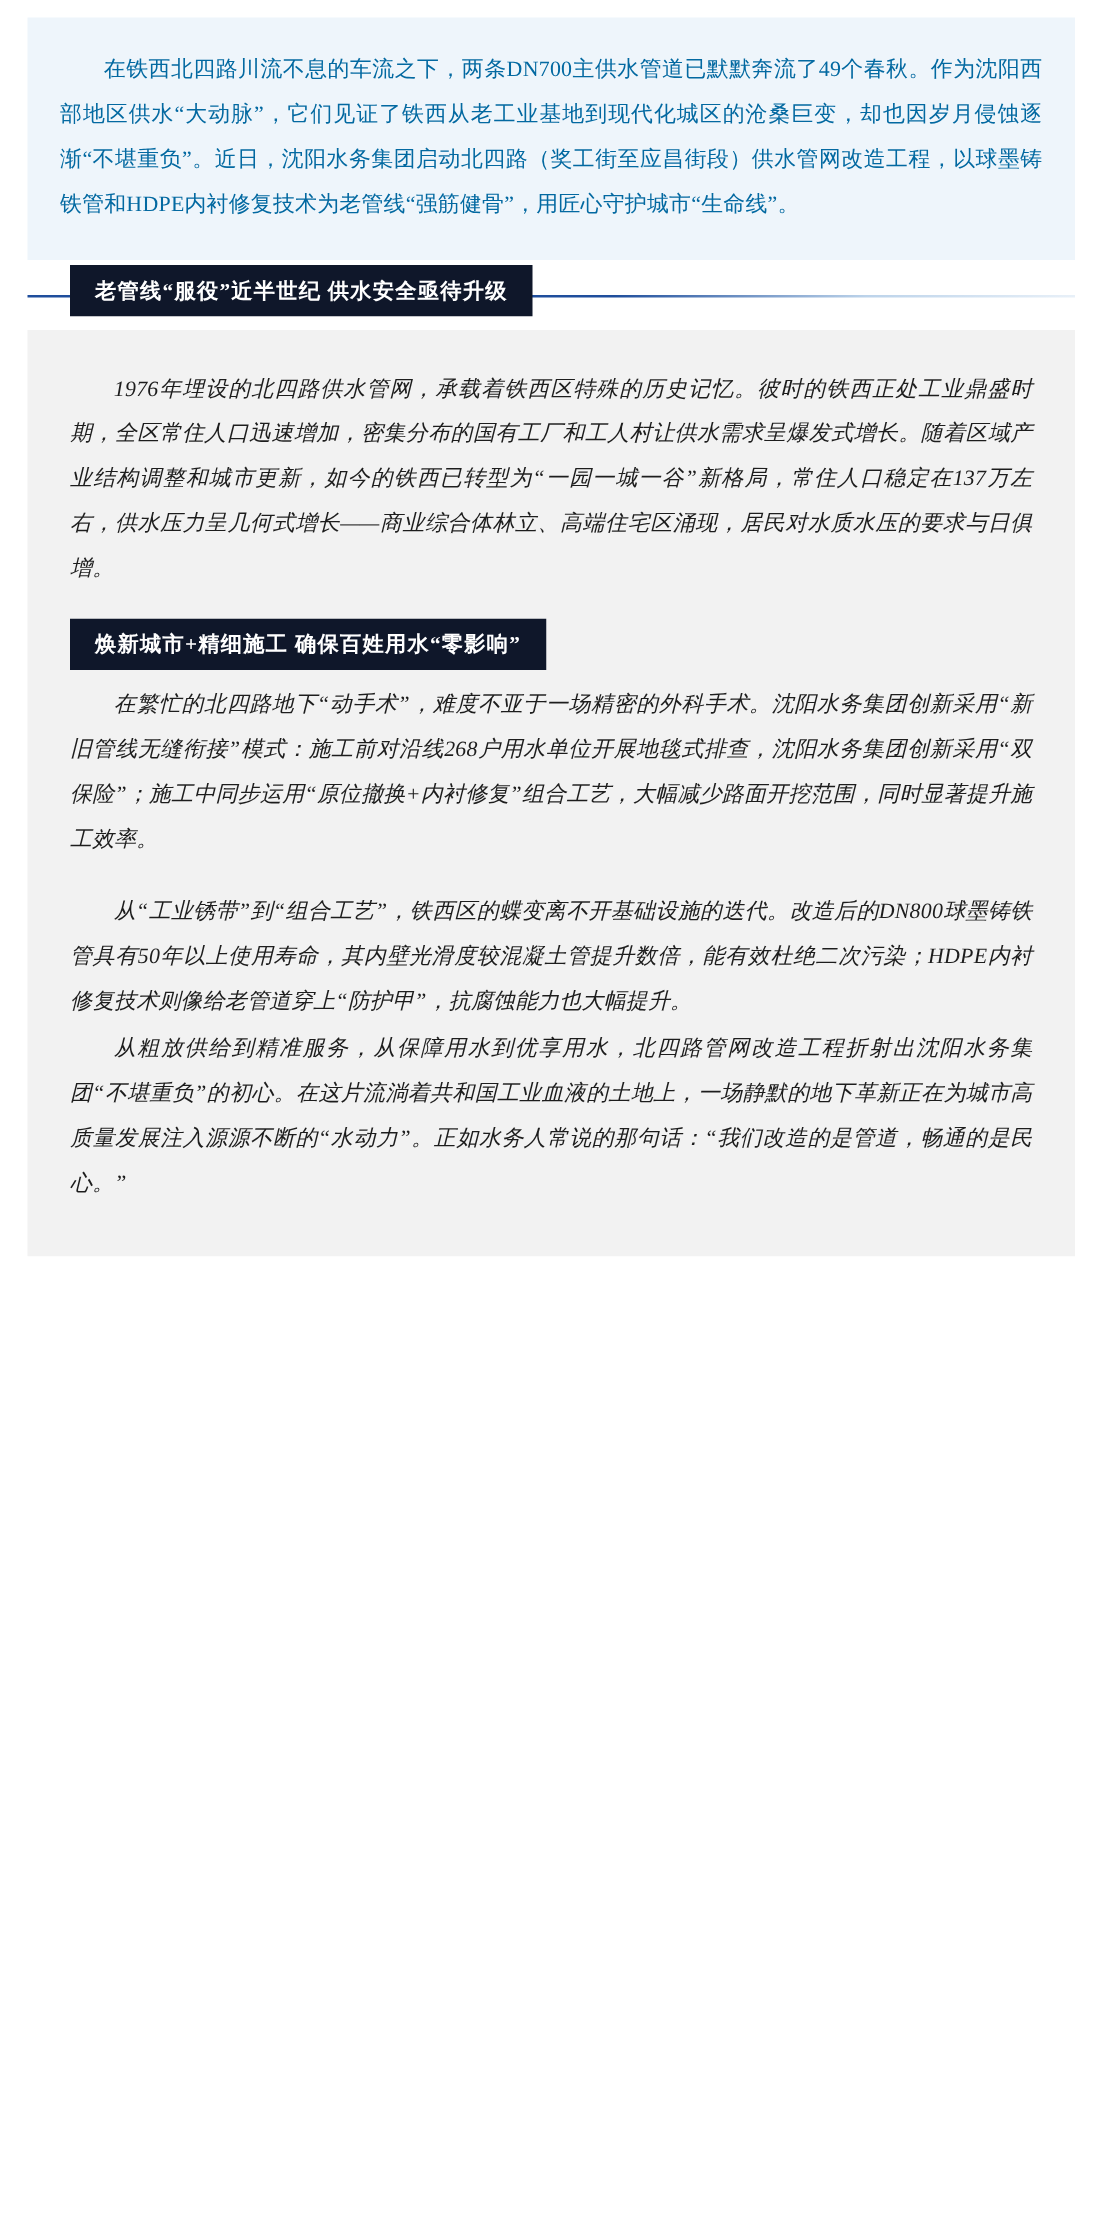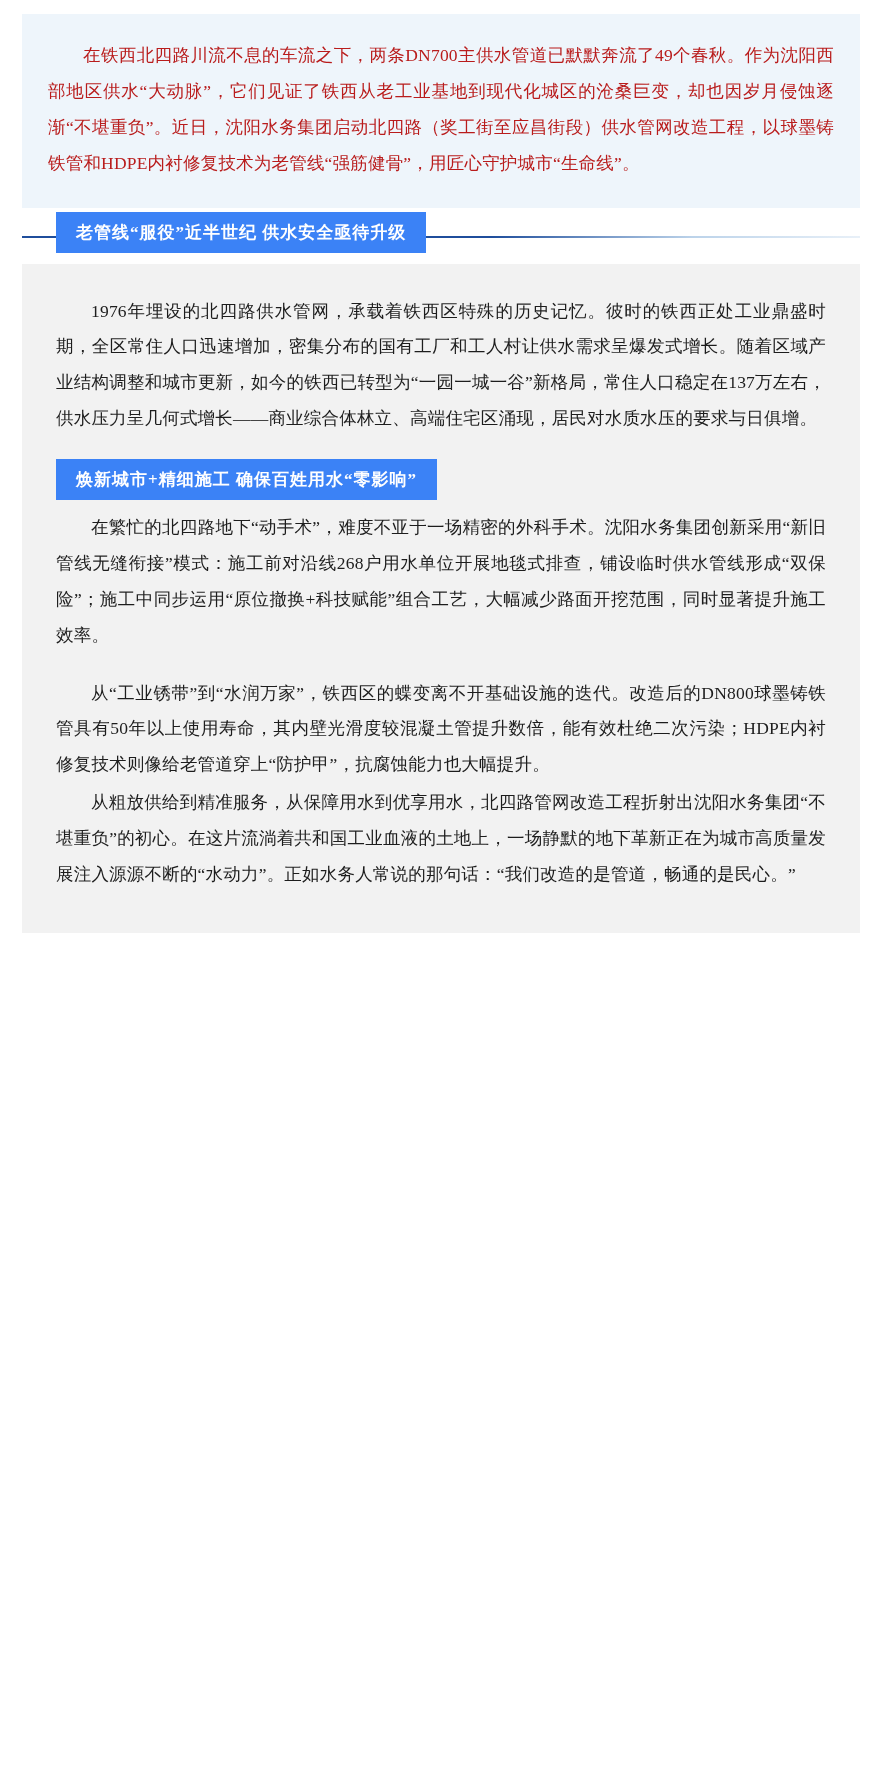--- a/index.html
+++ b/index.html
@@ -24,21 +24,21 @@
   
   .lead-box {
     margin: 14px 22px 0 22px;
     background: #eef5fb;
     padding: 24px 26px 26px 26px;
   }
   .lead-box p {
     margin: 0;
     font-size: 17.5px;
     line-height: 2.05;
-    color: #b91c1c;
+    color: #0369a1;
     text-align: justify;
     text-indent: 2em;
     letter-spacing: 0.2px;
   }
   
   .divider-wrap {
     margin: 22px 22px 0 22px;
     height: 14px;
     display: flex;
     align-items: center;
@@ -50,21 +50,21 @@
   }
   
   .body-area {
     margin: 20px 22px 0 22px;
     background: #f2f2f2;
     padding: 30px 0 40px 0;
     position: relative;
   }
   .section-heading {
     display: inline-block;
-    background: #3b82f6;
+    background: #0f172a;
     color: #ffffff;
     font-size: 17px;
     font-weight: bold;
     letter-spacing: 1px;
     padding: 9px 20px 9px 20px;
     margin: 0 0 10px 34px;
     position: relative;
     font-family: "Liberation Serif", "DejaVu Serif", serif;
   }
   .heading-row {
@@ -76,20 +76,21 @@
     left: 0;
   }
   .para {
     margin: 0 34px 0 34px;
     font-size: 17.5px;
     line-height: 2.05;
     text-align: justify;
     text-indent: 2em;
     color: #1d1d1d;
     letter-spacing: 0.2px;
+    font-style: italic;
   }
   .para + .para { margin-top: 2px; }
   .heading-gap { height: 22px; }
   .heading-wrap { margin: 0; padding: 0; }
 </style>
 </head>
 <body>
 
 <div class="page">
 
@@ -107,21 +108,21 @@
       <div class="section-heading">老管线“服役”近半世纪 供水安全亟待升级</div>
     </div>
 
     <div class="para">1976年埋设的北四路供水管网，承载着铁西区特殊的历史记忆。彼时的铁西正处工业鼎盛时期，全区常住人口迅速增加，密集分布的国有工厂和工人村让供水需求呈爆发式增长。随着区域产业结构调整和城市更新，如今的铁西已转型为“一园一城一谷”新格局，常住人口稳定在137万左右，供水压力呈几何式增长——商业综合体林立、高端住宅区涌现，居民对水质水压的要求与日俱增。</div>
 
     <div class="heading-gap"></div>
     <div class="heading-wrap">
       <div class="section-heading">焕新城市+精细施工 确保百姓用水“零影响”</div>
     </div>
 
-    <div class="para">在繁忙的北四路地下“动手术”，难度不亚于一场精密的外科手术。沈阳水务集团创新采用“新旧管线无缝衔接”模式：施工前对沿线268户用水单位开展地毯式排查，铺设临时供水管线形成“双保险”；施工中同步运用“原位撤换+科技赋能”组合工艺，大幅减少路面开挖范围，同时显著提升施工效率。</div>
+    <div class="para">在繁忙的北四路地下“动手术”，难度不亚于一场精密的外科手术。沈阳水务集团创新采用“新旧管线无缝衔接”模式：施工前对沿线268户用水单位开展地毯式排查，沈阳水务集团创新采用“双保险”；施工中同步运用“原位撤换+内衬修复”组合工艺，大幅减少路面开挖范围，同时显著提升施工效率。</div>
 
     <div class="heading-gap"></div>
 
-    <div class="para">从“工业锈带”到“水润万家”，铁西区的蝶变离不开基础设施的迭代。改造后的DN800球墨铸铁管具有50年以上使用寿命，其内壁光滑度较混凝土管提升数倍，能有效杜绝二次污染；HDPE内衬修复技术则像给老管道穿上“防护甲”，抗腐蚀能力也大幅提升。</div>
+    <div class="para">从“工业锈带”到“组合工艺”，铁西区的蝶变离不开基础设施的迭代。改造后的DN800球墨铸铁管具有50年以上使用寿命，其内壁光滑度较混凝土管提升数倍，能有效杜绝二次污染；HDPE内衬修复技术则像给老管道穿上“防护甲”，抗腐蚀能力也大幅提升。</div>
     <div class="para">从粗放供给到精准服务，从保障用水到优享用水，北四路管网改造工程折射出沈阳水务集团“不堪重负”的初心。在这片流淌着共和国工业血液的土地上，一场静默的地下革新正在为城市高质量发展注入源源不断的“水动力”。正如水务人常说的那句话：“我们改造的是管道，畅通的是民心。”</div>
 
   </div>
 </div>
 
 </body></html>

